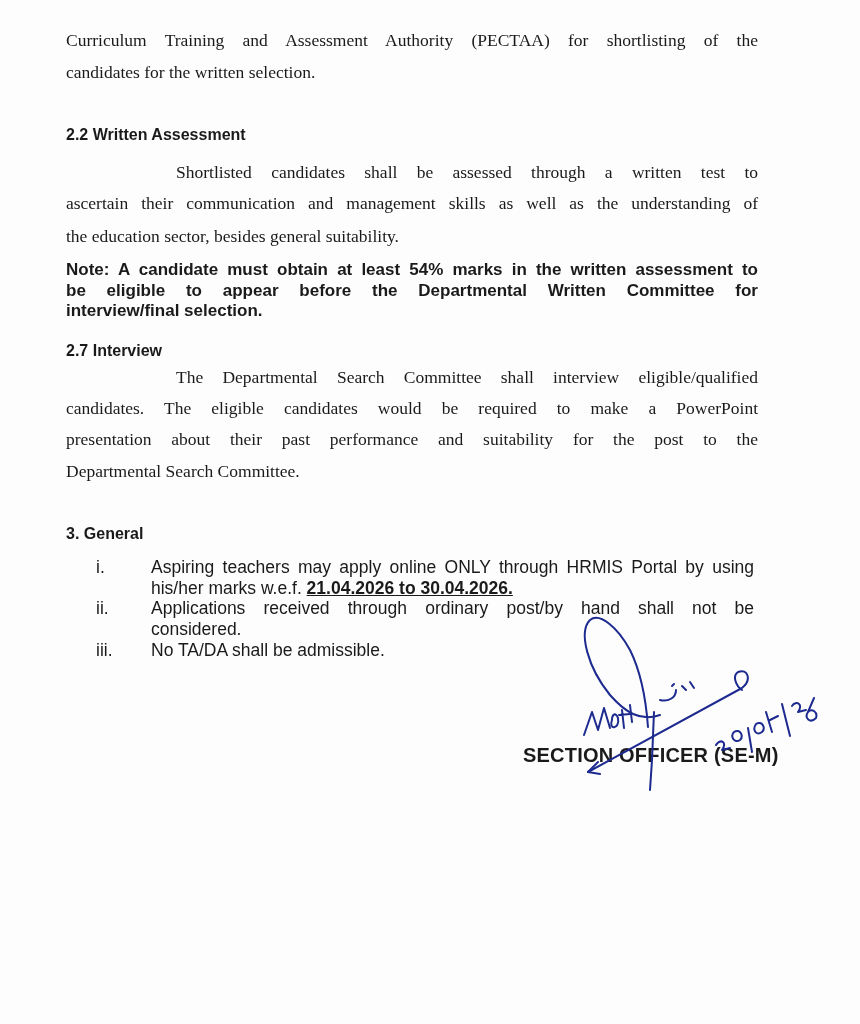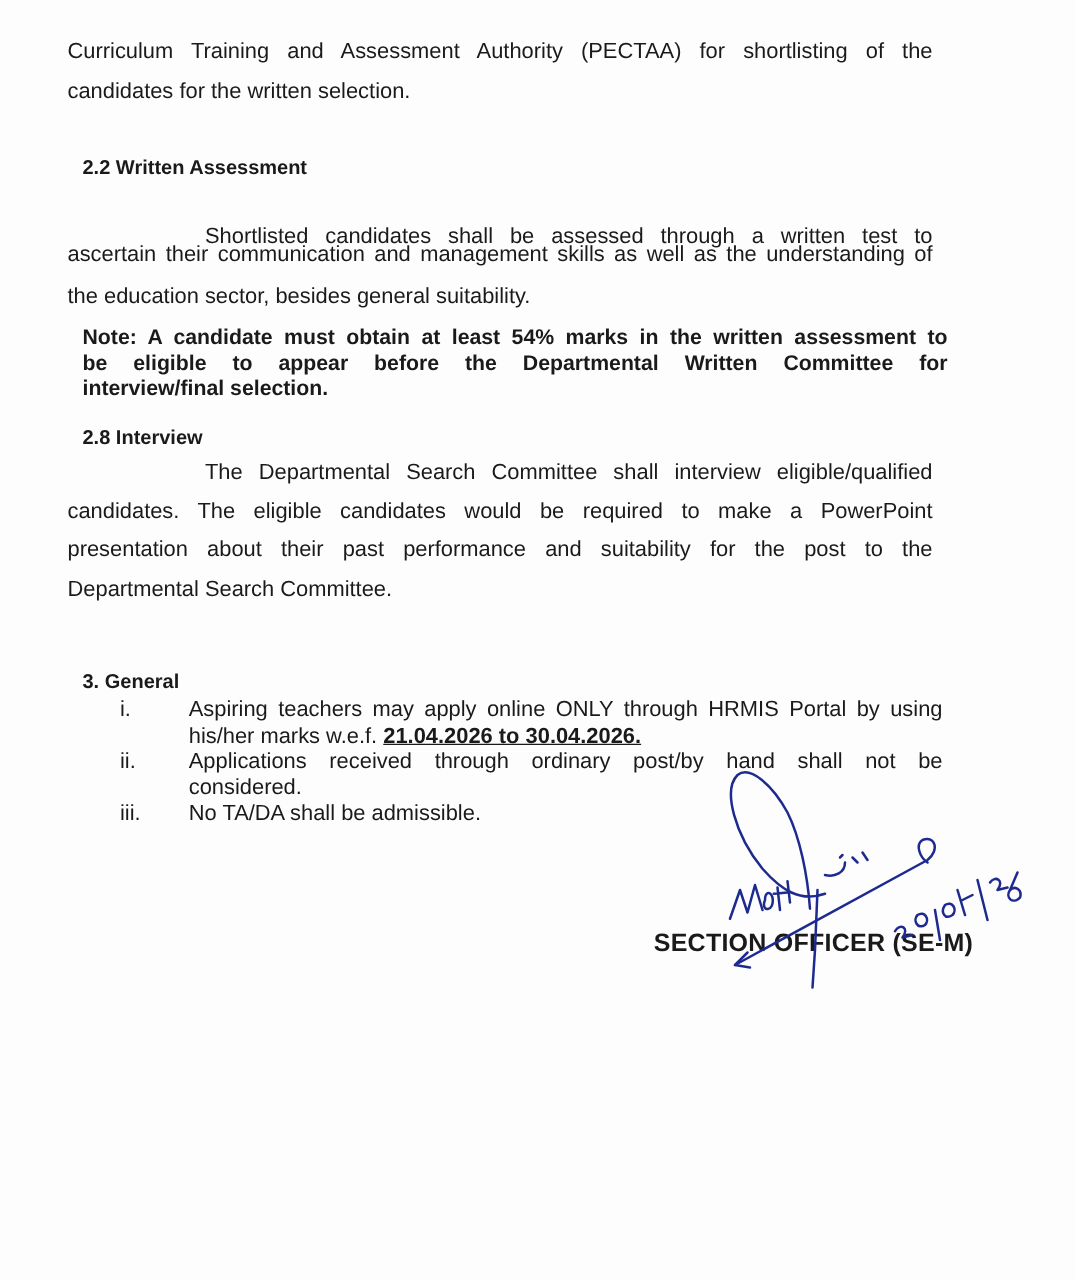--- a/index.html
+++ b/index.html
@@ -1,51 +1,51 @@
 <!DOCTYPE html>
 <html><head>
 <meta charset="utf-8">
 <style>
   html, body { margin:0; padding:0; }
   body { width:860px; height:1024px; background:#fdfdfd; position:relative; overflow:hidden;
          font-family:"Liberation Sans", sans-serif; color:#1a1a1a; font-size:17.5px; }
-  .p { position:absolute; left:54px; width:692px; line-height:29px; text-align:justify; }
+  .p { position:absolute; left:66px; width:692px; line-height:29px; text-align:justify;font-family:Liberation Serif, serif; }
   .j { text-align-last:justify; }
   .h { position:absolute; left:66px; font-weight:bold; font-size:16px; }
   .note { position:absolute; left:66px; width:692px; font-weight:bold; line-height:20px; text-align:justify; font-size:17px; }
   .indent { display:inline-block; width:110px; }
   .li { position:absolute; left:96px; width:660px; font-size:17.5px; line-height:21px; }
   .li .num { position:absolute; left:0; top:0; }
   .li .txt { position:absolute; left:55px; width:603px; text-align:justify; }
   .u { font-weight:bold; text-decoration:underline; }
   .sig-title { position:absolute; left:523px; top:744px; font-weight:bold; font-size:20px; letter-spacing:0.2px; }
   svg.sig { position:absolute; left:0; top:0; }
 </style>
 </head>
 <body>
 
 <div class="p j" style="top:26px;">Curriculum Training and Assessment Authority (PECTAA) for shortlisting of the</div>
 <div class="p" style="top:58px;">candidates for the written selection.</div>
 
 <div class="h" style="top:126px;">2.2 Written Assessment</div>
-<div class="p j" style="top:158px;margin-top:16px;"><span class="indent"></span><span>Shortlisted candidates shall be assessed through a written test to</span></div>
+<div class="p j" style="top:158px;"><span class="indent"></span><span>Shortlisted candidates shall be assessed through a written test to</span></div>
 <div class="p j" style="top:189px;">ascertain their communication and management skills as well as the understanding of</div>
 <div class="p" style="top:222px;">the education sector, besides general suitability.</div>
 
 <div class="note j" style="top:260px;">Note: A candidate must obtain at least 54% marks in the written assessment to</div>
 <div class="note j" style="top:281px;">be eligible to appear before the Departmental Written Committee for</div>
 <div class="note" style="top:301px;">interview/final selection.</div>
 
-<div class="h" style="top:342px;">2.8 Interview</div>
+<div class="h" style="top:342px;">2.7 Interview</div>
 <div class="p j" style="top:363px;"><span class="indent"></span><span>The Departmental Search Committee shall interview eligible/qualified</span></div>
 <div class="p j" style="top:394px;">candidates. The eligible candidates would be required to make a PowerPoint</div>
 <div class="p j" style="top:425px;">presentation about their past performance and suitability for the post to the</div>
 <div class="p" style="top:457px;">Departmental Search Committee.</div>
 
-<div class="h" style="top:537px;">3. General</div>
+<div class="h" style="top:525px;">3. General</div>
 
 <div class="li" style="top:557px;">
   <span class="num">i.</span>
   <div class="txt j">Aspiring teachers may apply online ONLY through HRMIS Portal by using</div>
   <div class="txt" style="top:21px;"><span>his/her marks w.e.f. </span><span class="u">21.04.2026 to 30.04.2026.</span></div>
 </div>
 <div class="li" style="top:598px;">
   <span class="num">ii.</span>
   <div class="txt j">Applications received through ordinary post/by hand shall not be</div>
   <div class="txt" style="top:21px;">considered.</div>

